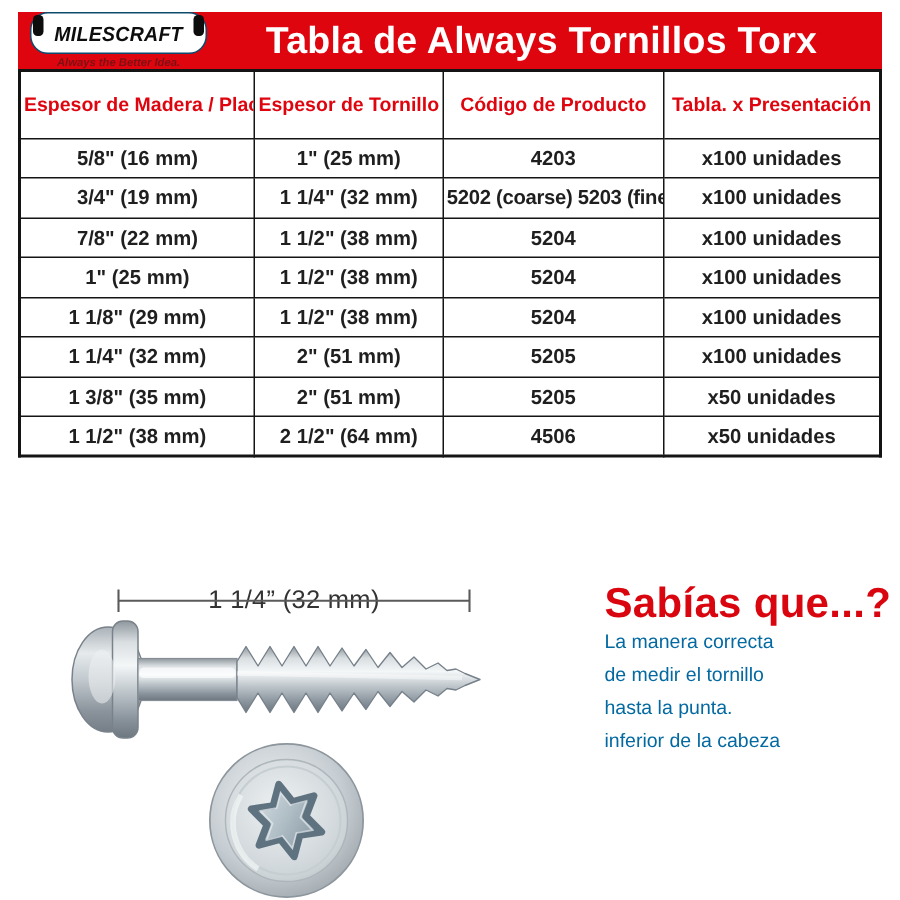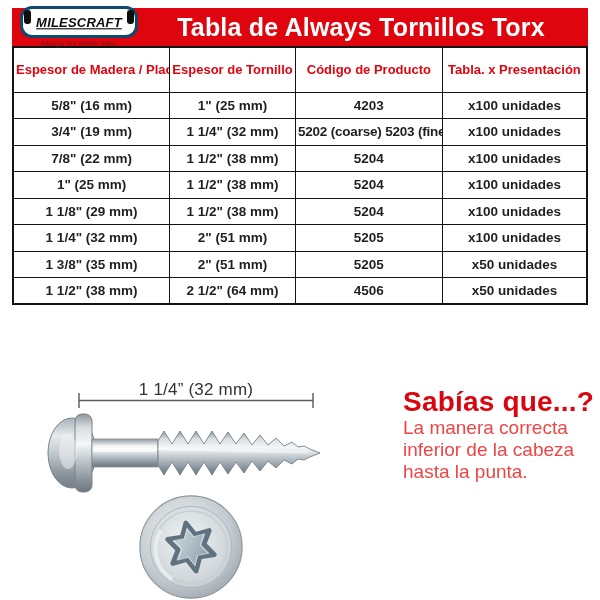--- a/index.html
+++ b/index.html
@@ -10,35 +10,35 @@
   }
 
   
   .top-block { position:absolute; left:12px; top:8px; width:576px; }
 
   .redbar {
     height:38px; background:#df050f; display:flex; align-items:center;
   }
   .logo { margin-left:8px; width:118px; flex:0 0 auto; }
   .badge {
-    position:relative; background:#fff; border:3px solid #0c4a6e; border-radius:12px;
-    height:22px; display:flex; align-items:center; justify-content:center; padding:13px 12px;text-decoration:underline;
+    position:relative; background:#fff; border:1px solid #0c4a6e; border-radius:12px;
+    height:22px; display:flex; align-items:center; justify-content:center; padding:13px 12px;
   }
   .badge::before, .badge::after {
     content:""; position:absolute; top:1px; width:7px; height:14px;
     background:#0d0d0d; border-radius:3px;
   }
   .badge::before { left:1px; }
   .badge::after  { right:1px; }
   .badge-text {
     font-style:italic; font-weight:bold; font-size:13px; color:#0d0d0d;
     letter-spacing:.2px; white-space:nowrap; transform:scaleY(1.05);
   }
   .tagline {
-    margin-top:1px; text-align:center; font-size:7.5px; font-weight:normal;
+    margin-top:1px; text-align:center; font-size:7.5px; font-weight:bold;
     font-style:italic; color:#7e1014; white-space:nowrap;
   }
   .bar-title {
     flex:1; text-align:center; color:#ffffff; font-weight:bold; font-size:25px;
     letter-spacing:.2px; white-space:nowrap; padding-right:4px;
   }
 
   table.spec {
     width:576px; border-collapse:collapse; table-layout:fixed; background:#fff;
     border:2px solid #141414;
@@ -47,35 +47,35 @@
     border:1.5px solid #141414; text-align:center; vertical-align:middle;
     font-weight:bold; white-space:nowrap; overflow:hidden; padding:0 2px;
   }
   table.spec th { height:45px; color:#df050f; font-size:13px; }
   table.spec td { height:26.5px; color:#1f1f1f; font-size:13.5px; }
   td.tight { font-size:12px; letter-spacing:-.2px; }
   .c1{width:27.3%} .c2{width:21.9%} .c3{width:25.6%} .c4{width:25.2%}
 
   
   .dim-label {
-    position:absolute; left:76px; top:380px; width:240px; text-align:center;
+    position:absolute; left:76px; top:390px; width:240px; text-align:center;
     font-size:17px; color:#333; font-weight:normal; letter-spacing:.2px;
   }
   .dim-line  { position:absolute; left:76px; top:391px; }
   .screw-side { position:absolute; left:46px; top:407px; }
   .screw-top  { position:absolute; left:136px; top:494px; }
 
   
   .note-heading {
     position:absolute; left:403px; top:386px; font-size:28px; font-weight:bold;
     color:#d9060f; letter-spacing:.2px;
   }
   .note-body {
-    position:absolute; left:403px; top:417px; font-size:19px; line-height:22px;
-    color:#ef4444;
+    position:absolute; left:403px; top:417px; font-size:13px; line-height:22px;
+    color:#0369a1;
   }
 </style>
 </head>
 <body>
 
 <div class="page">
 
   <div class="top-block">
     <div class="redbar">
       <div class="logo">
@@ -224,17 +224,18 @@
       <polygon fill="url(#starG)" stroke="#5f7280" stroke-width="5" stroke-linejoin="round" points="
         56,30 63,43.9 78.5,43 70,56 78.5,69 63,68.1 56,82 49,68.1 33.5,69 42,56 33.5,43 49,43.9"></polygon>
       <polygon fill="none" stroke="#e7edf0" stroke-width="1.2" opacity=".7" points="
         56,36 61,46 72.5,45.5 66,56 72.5,66.5 61,66 56,76 51,66 39.5,66.5 46,56 39.5,45.5 51,46"></polygon>
     </g>
   </svg>
 
   <div class="note-heading">Sabías que...?</div>
   <div class="note-body">
     <div>La manera correcta</div>
+    <div>de medir el tornillo</div>
+    <div>hasta la punta.</div>
     <div>inferior de la cabeza</div>
-    <div>hasta la punta.</div>
   </div>
 
 </div>
 
 </body></html>

